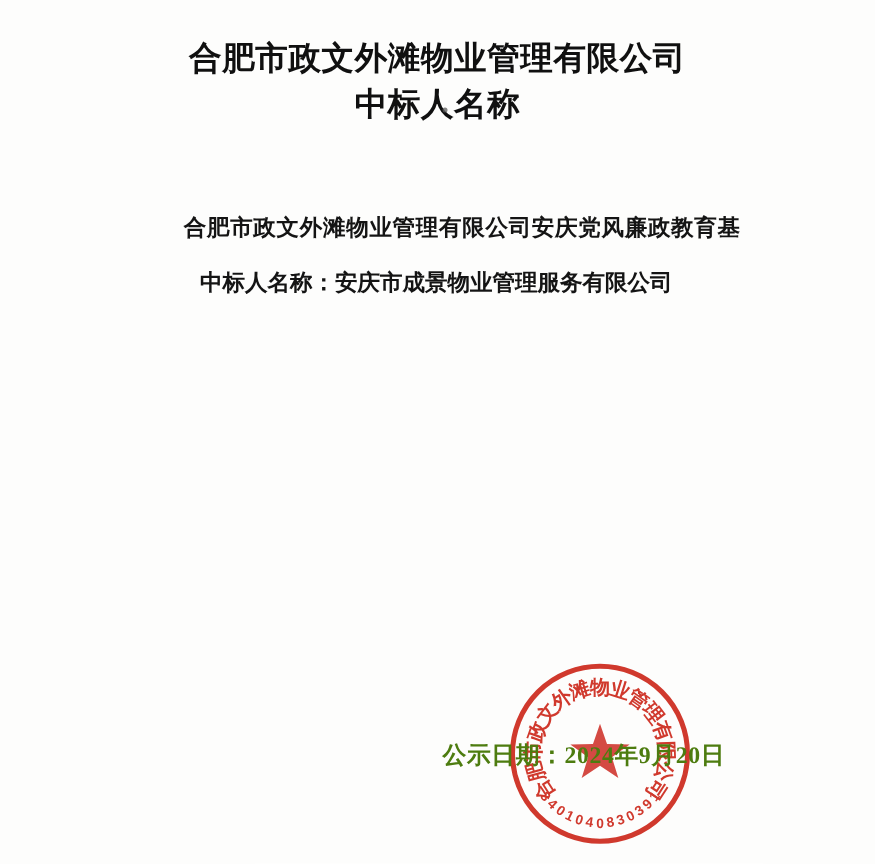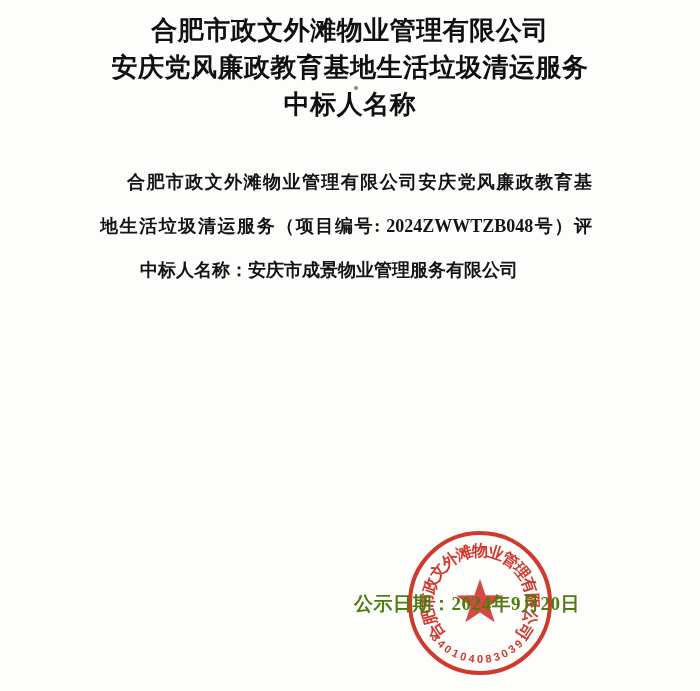--- a/index.html
+++ b/index.html
@@ -8,33 +8,33 @@
     background:#ffffff;
     font-family:"Liberation Serif","DejaVu Serif",serif;
     position:relative; overflow:hidden;
   }
   .page {
     position:absolute; inset:0;
     background:#fdfdfc;
   }
   
   .title-block {
-    position:absolute; top:12px; left:0; width:700px;
+    position:absolute; top:28px; left:0; width:700px;
     text-align:center;
     font-size:26px; font-weight:700; color:#101010;
     line-height:37px;
     letter-spacing:0.5px;
   }
   
   .body-block {
     position:absolute; top:160px; left:100px; width:492px;
     font-size:18px; font-weight:700; color:#141414;
     line-height:44px;
   }
-  .para-line { height:44px; overflow:hidden; }
+  .para-line { height:44px; overflow:hidden;margin-left:20px; }
   .para-line.justify { text-align:justify; text-align-last:justify; }
   .para-line.first-indent { text-indent:27px; }
   .para-line.label-indent { padding-left:40px; }
   
   .date-line {
     position:absolute; left:354px; top:591px;
     font-size:19px; font-weight:700; color:#4d7c0f;
     letter-spacing:0.5px;
     z-index:3; white-space:nowrap;
   }
@@ -73,29 +73,27 @@
     background:#5c5c5c; opacity:0.75; z-index:2;
   }
 </style>
 </head>
 <body>
 
 <div class="page">
 
   <div class="title-block">
     <div>合肥市政文外滩物业管理有限公司</div>
-    <div>安庆党风廉政教育基地生活垃圾清运服务</div>
     <div>中标人名称</div>
   </div>
 
   <div class="speck"></div>
 
   <div class="body-block">
     <div class="para-line justify first-indent">合肥市政文外滩物业管理有限公司安庆党风廉政教育基</div>
-    <div class="para-line justify">地生活垃圾清运服务（项目编号: 2024ZWWTZB048号）评</div>
     <div class="para-line label-indent">中标人名称：安庆市成景物业管理服务有限公司</div>
   </div>
 
   <div class="seal" id="seal" style="border-color: rgb(208, 57, 45);">
     <svg class="seal-star" width="48" height="48" viewBox="0 0 52 52">
       <polygon id="star-poly" points="26,1 32.1,18.6 51.7,19 36.3,30.2 41.9,48 26,37.4 10.1,48 15.7,30.2 0.3,19 19.9,18.6" fill="#cf322a"></polygon>
     </svg>
   <span class="seal-char" style="color: rgb(208, 57, 45); transform: rotate(-123deg) translateY(-52px);">合</span>
       <span class="seal-char" style="color: rgb(208, 57, 45); transform: rotate(-105.429deg) translateY(-52px);">肥</span>
       <span class="seal-char" style="color: rgb(208, 57, 45); transform: rotate(-87.8571deg) translateY(-52px);">市</span>

